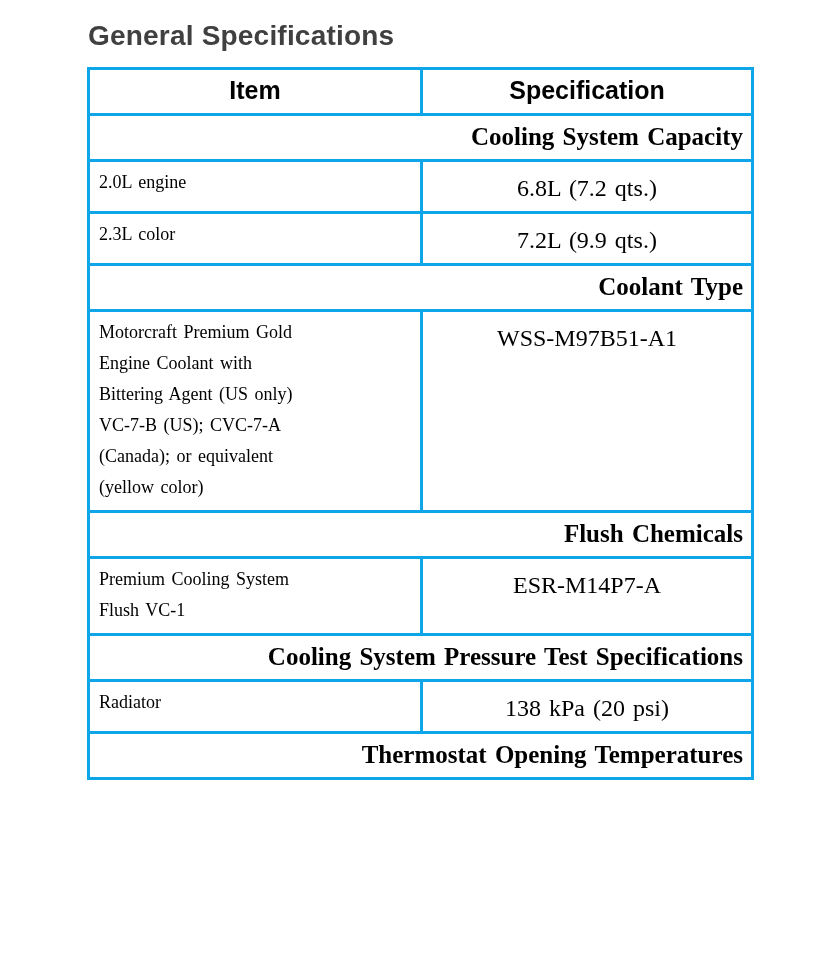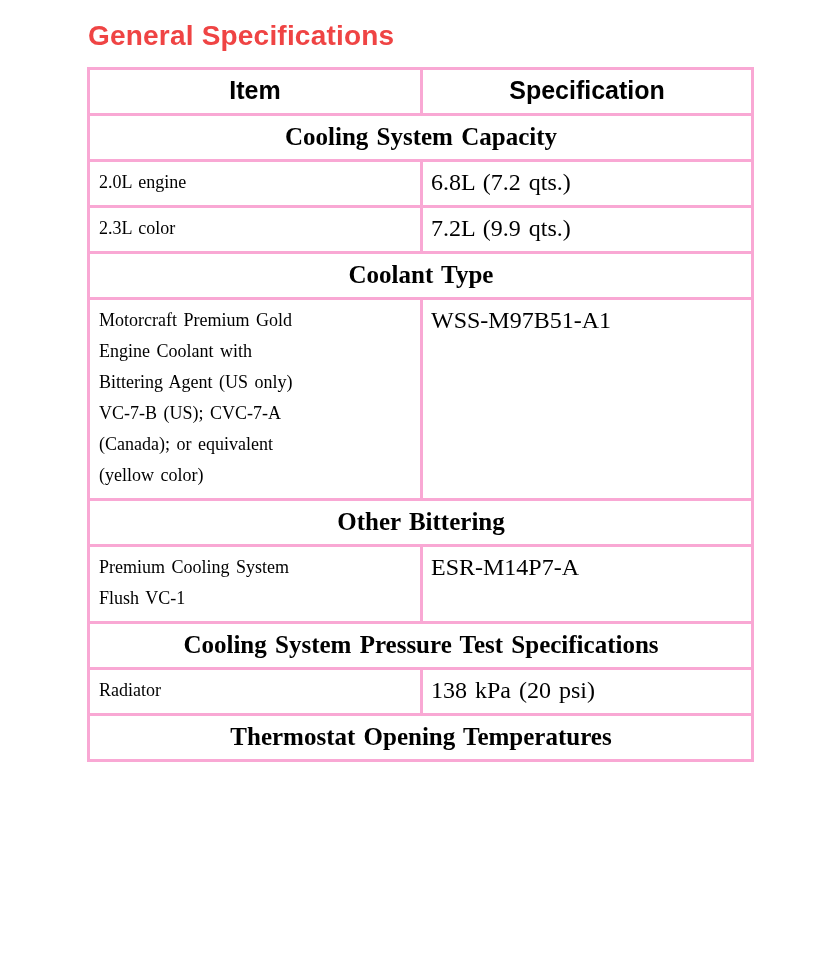--- a/index.html
+++ b/index.html
@@ -12,62 +12,62 @@
     overflow: hidden;
   }
   .page { position: relative; width: 816px; height: 970px; background: #ffffff; }
   .doc-title {
     position: absolute;
     left: 88px; top: 20px;
     font-family: "Liberation Sans", sans-serif;
     font-weight: bold;
     font-size: 28px;
     letter-spacing: 0.2px;
-    color: #ef4444;
+    color: #404040;
   }
   table.spec-table {
     position: absolute;
     left: 87px; top: 67px;
     width: 664px;
     border-collapse: collapse;
     table-layout: fixed;
     background: #ffffff;
   }
   col.col-item { width: 333px; }
   col.col-spec { width: 331px; }
   th, td {
-    border: 3px solid #f9a8d4;
+    border: 3px solid #0ea5e9;
     vertical-align: top;
     line-height: 31px;
   }
   th {
     font-family: "Liberation Sans", sans-serif;
     font-size: 25px;
     font-weight: bold;
     text-align: center;
     padding: 5px 8px 7px;
   }
   td.section-cell {
     font-weight: bold;
     font-size: 25px;
-    text-align: center;
+    text-align: right;
     padding: 5px 8px 7px 9px;
     word-spacing: 2px;
   }
   td.item-cell {
     font-size: 18px;
     text-align: left;
     padding: 5px 8px 7px 9px;
     white-space: pre-line;
     word-spacing: 2px;
   }
   td.spec-cell {
     font-size: 24px;
-    text-align: left;
-    padding: 5px 8px 7px;
+    text-align: center;
+    padding: 11px 8px 7px;
     white-space: pre-line;
     word-spacing: 2px;
   }
 </style>
 </head>
 <body>
 
 <div class="page">
   <div class="doc-title">General Specifications</div>
 
@@ -100,21 +100,21 @@
         <tr>
           <td class="item-cell">Motorcraft Premium Gold
 Engine Coolant with
 Bittering Agent (US only)
 VC-7-B (US); CVC-7-A
 (Canada); or equivalent
 (yellow color)</td>
           <td class="spec-cell">WSS-M97B51-A1</td>
         </tr>
         <tr>
-          <td colspan="2" class="section-cell">Other Bittering</td>
+          <td colspan="2" class="section-cell">Flush Chemicals</td>
         </tr>
         <tr>
           <td class="item-cell">Premium Cooling System
 Flush VC-1</td>
           <td class="spec-cell">ESR-M14P7-A</td>
         </tr>
         <tr>
           <td colspan="2" class="section-cell">Cooling System Pressure Test Specifications</td>
         </tr>
         <tr>

